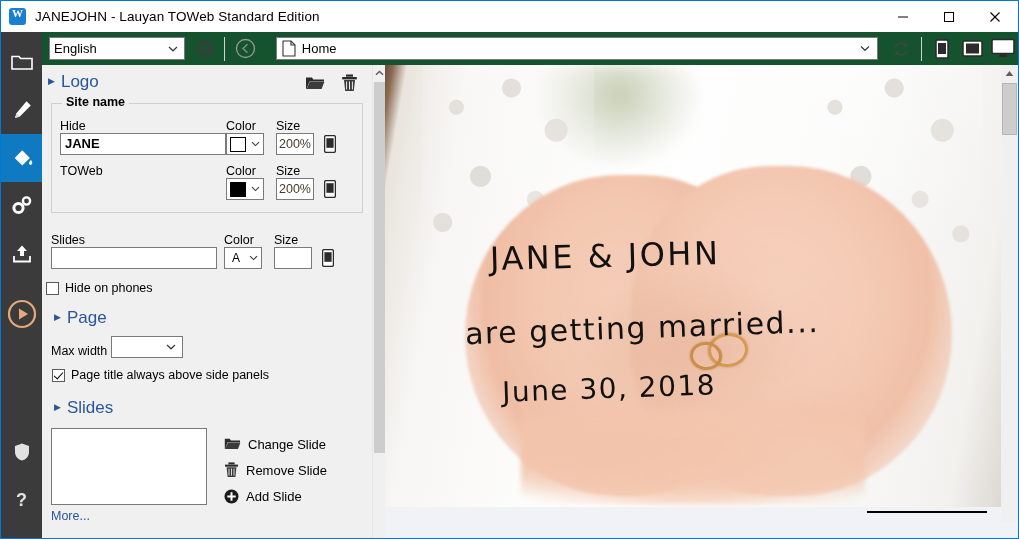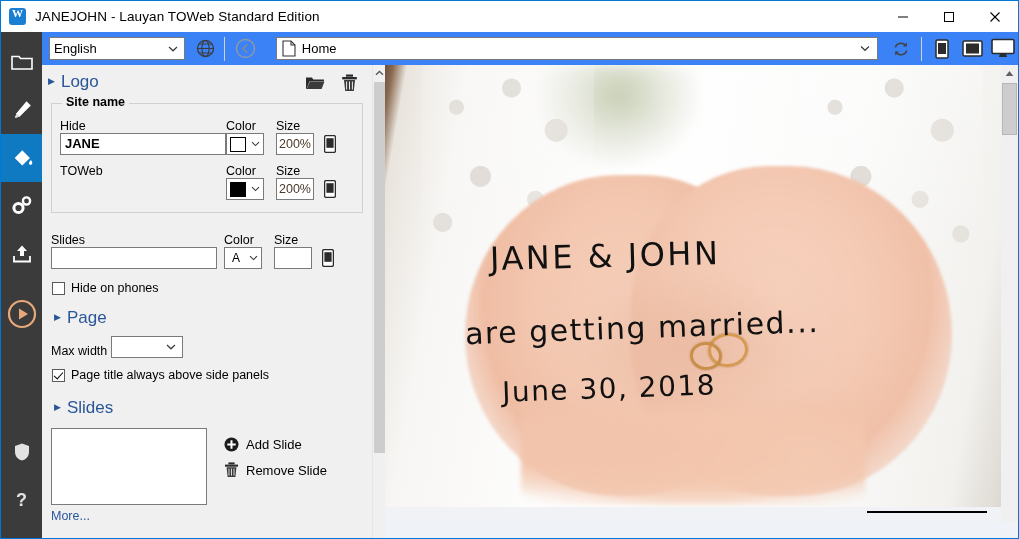--- a/index.html
+++ b/index.html
@@ -69,21 +69,21 @@
   }
   .rail-item.sel { background: #0f7ac1; }
   .rail-item.play { height: 60px; }
   .rail-spacer-a { height: 6px; }
   .rail-spacer-b { height: 84px; }
 
   
   .toolbar {
     position: absolute; left: 41px; top: 31px;
     width: 976px; height: 33px;
-    background: #3b82f6;
+    background: #14532d;
     display: flex; align-items: center;
   }
   .tb-sep {
     width: 1px; height: 24px;
     background: #d2d2d2;
     margin: 0 5px;
   }
   select.lang, select.page-sel {
     font-family: "Liberation Sans", sans-serif;
     font-size: 13px;
@@ -664,21 +664,21 @@
     <div class="sizebox" style="position:absolute;left:232px;top:182px;"></div>
     <div class="phonebtn" style="position:absolute;left:278px;top:183px;">
       <span>
         <svg width="12" height="18" viewBox="0 0 12 18">
           <rect x="0.6" y="0.6" width="10.8" height="16.8" rx="1.4" fill="#fff" stroke="#2b2b2b" stroke-width="1.3"></rect>
           <rect x="2.4" y="3.2" width="7.2" height="9.6" fill="#2b2b2b"></rect>
         </svg>
       </span>
     </div>
 
-    <div class="chk-row" style="position:absolute;left:10px;top:216px;">
+    <div class="chk-row" style="position:absolute;left:4px;top:216px;">
       <span class="chk"></span>
       <span class="lbl">Hide on phones</span>
     </div>
 
     <div class="sec-head" style="position:absolute;left:6px;top:243px;">
       <span class="tri">▶</span>
       <span>Page</span>
     </div>
 
     <div style="position:absolute;left:9px;top:276px;">
@@ -703,37 +703,46 @@
       <span>Slides</span>
     </div>
 
     <div style="position:absolute;left:9px;top:363px;width:156px;height:77px;border:1px solid #7a7a7a;background:#fff;"></div>
 
     <div style="position:absolute;left:9px;top:444px;color:#2a5699;font-size:12.5px;">More...</div>
 
     <div style="position:absolute;left:182px;top:366px;">
       <div class="slide-action">
         <span>
-          <svg width="15" height="15" viewBox="0 0 15 15">
-            <circle cx="7.5" cy="7.5" r="7" fill="#1b1b1b"></circle>
-            <path d="M7.5 3.3v8.4M3.3 7.5h8.4" stroke="#fff" stroke-width="2"></path>
+          <svg width="17" height="14" viewBox="0 0 17 14">
+            <path d="M0.8 1.8h5l1.1 1.7H16v1.7H3.6L1.2 12H0.8z" fill="#2b2b2b"></path>
+            <path d="M4 5.6h12.4L14 12H1z" fill="#3b3b3b"></path>
           </svg>
         </span>
-        <span>Add Slide</span>
+        <span>Change Slide</span>
       </div>
       <div class="slide-action">
         <span>
           <svg width="15" height="16" viewBox="0 0 15 16">
             <rect x="4.4" y="0.4" width="6.2" height="2" fill="#2b2b2b"></rect>
             <rect x="1" y="2.6" width="13" height="2.1" fill="#2b2b2b"></rect>
             <path d="M2.6 5.3h9.8l-1 9.8H3.6z" fill="#3b3b3b"></path>
             <path d="M5 6.6v7M7.5 6.6v7M10 6.6v7" stroke="#f0f0f0" stroke-width="0.9"></path>
           </svg>
         </span>
         <span>Remove Slide</span>
+      </div>
+      <div class="slide-action">
+        <span>
+          <svg width="15" height="15" viewBox="0 0 15 15">
+            <circle cx="7.5" cy="7.5" r="7" fill="#1b1b1b"></circle>
+            <path d="M7.5 3.3v8.4M3.3 7.5h8.4" stroke="#fff" stroke-width="2"></path>
+          </svg>
+        </span>
+        <span>Add Slide</span>
       </div>
     </div>
   </div>
 
   <div class="panel-scroll">
     <div class="ps-up">
       <svg width="9" height="6" viewBox="0 0 9 6">
           <path d="M1 4.8L4.5 1.4 8 4.8" fill="none" stroke="#5b5b5b" stroke-width="1.4"></path>
         </svg>
     </div>

